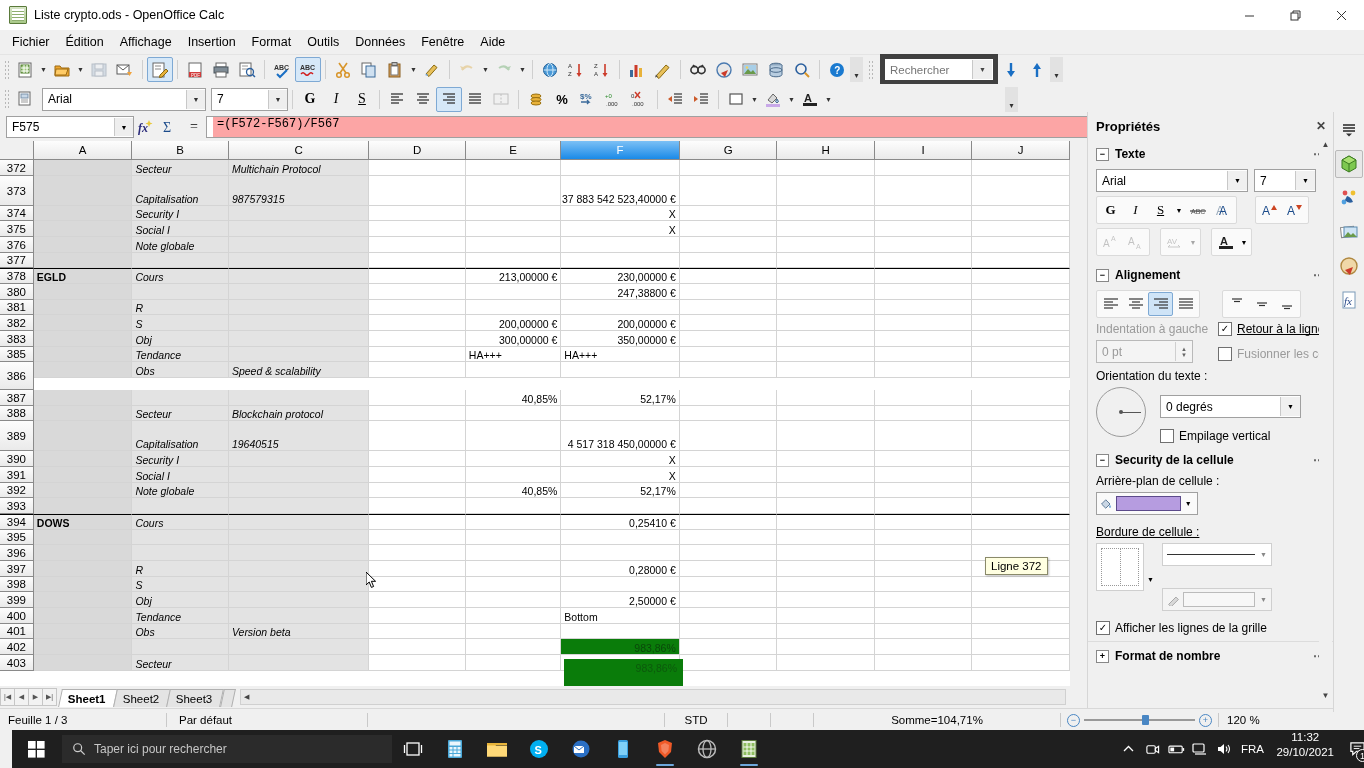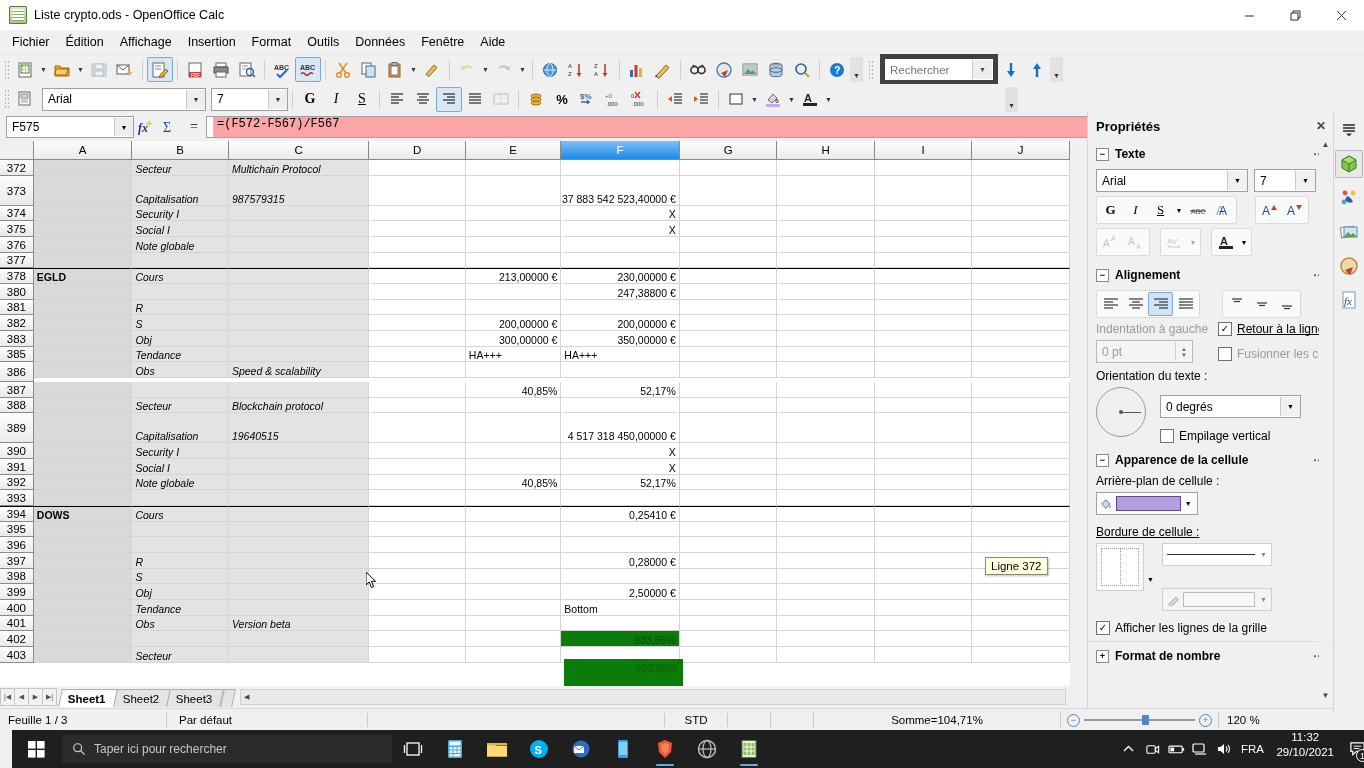--- a/index.html
+++ b/index.html
@@ -833,21 +833,21 @@
           </div>
           <div class="cell" style="width:119px;height:15px">
             <span>HA+++</span>
           </div>
           <div class="cell right" style="width:98px;height:15px"></div>
           <div class="cell right" style="width:98px;height:15px"></div>
           <div class="cell right" style="width:98px;height:15px"></div>
           <div class="cell right" style="width:98px;height:15px"></div>
         </div>
         <div class="row">
-          <div class="rh" style="height:20px">386</div>
+          <div class="rh" style="height:28px">386</div>
           <div class="cell gray bold" style="width:99px;height:16px"></div>
           <div class="cell gray2 ital" style="width:97px;height:16px">
             <span>Obs</span>
           </div>
           <div class="cell gray2 ital" style="width:141px;height:16px">
             <span>Speed &amp; scalability</span>
           </div>
           <div class="cell right" style="width:97px;height:16px"></div>
           <div class="cell right" style="width:96px;height:16px"></div>
           <div class="cell right" style="width:119px;height:16px"></div>
@@ -1409,21 +1409,21 @@
             <span class="chk"></span>
             <span class="lbl">Empilage vertical</span>
           </div>
         </div>
       </div>
     </div>
 
     <div class="panel" style="margin-top:6px;">
       <div class="phdr">
         <span class="expander">−</span>
-        <span>Apparence de la cellule</span>
+        <span>Security de la cellule</span>
         <span class="pdots">⋯</span>
       </div>
       <div class="lbl" style="margin-top:3px">Arrière-plan de cellule :</div>
       <div class="prow">
         <div class="colorwell" style="width:96px">
           <svg width="14" height="14" viewBox="0 0 16 16">
             <path d="M3 8 l5-5 5 5 -5 5z" fill="#c9d6e4" stroke="#4a6a8a"></path>
             <path d="M13 9 q2.5 3 0 3.8 -2.5 -.8 0 -3.8z" fill="#7fb0dd"></path>
           </svg>
           <div class="swatch" style="background: rgb(182, 156, 224);"></div>

